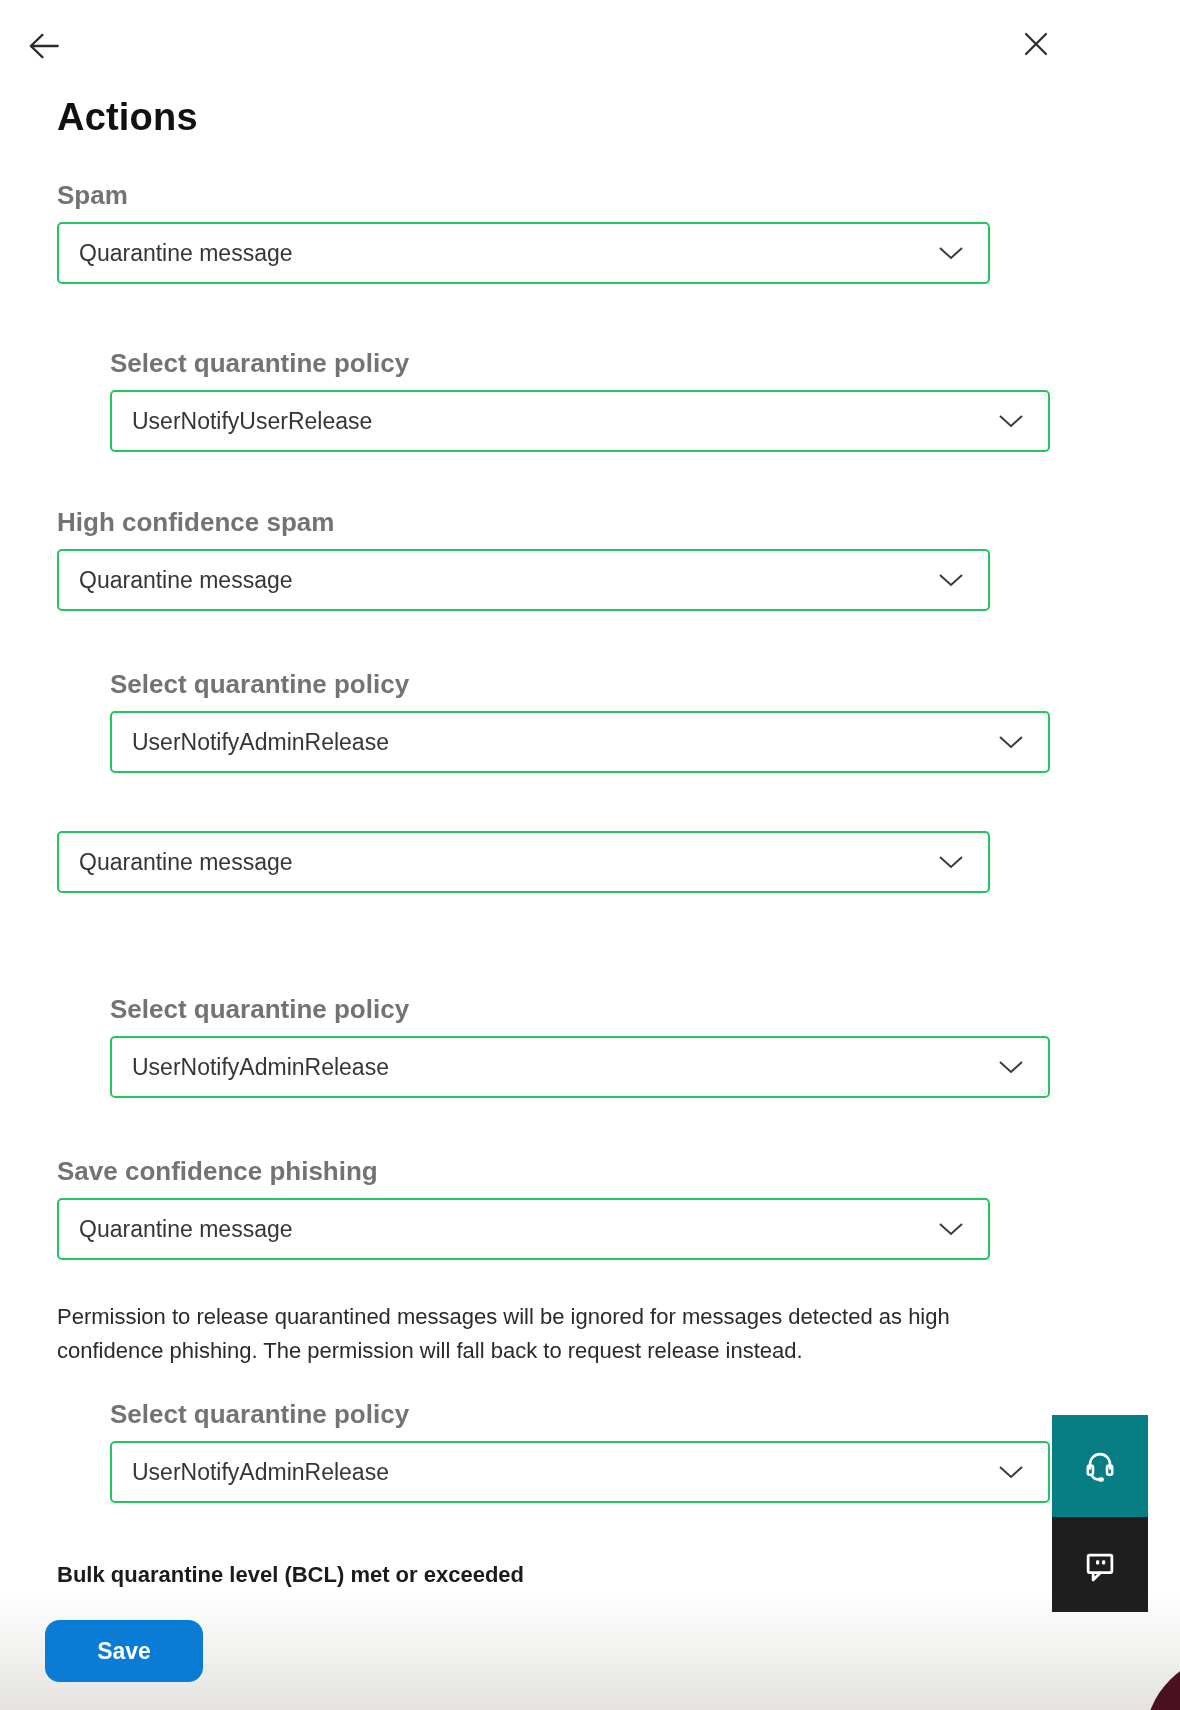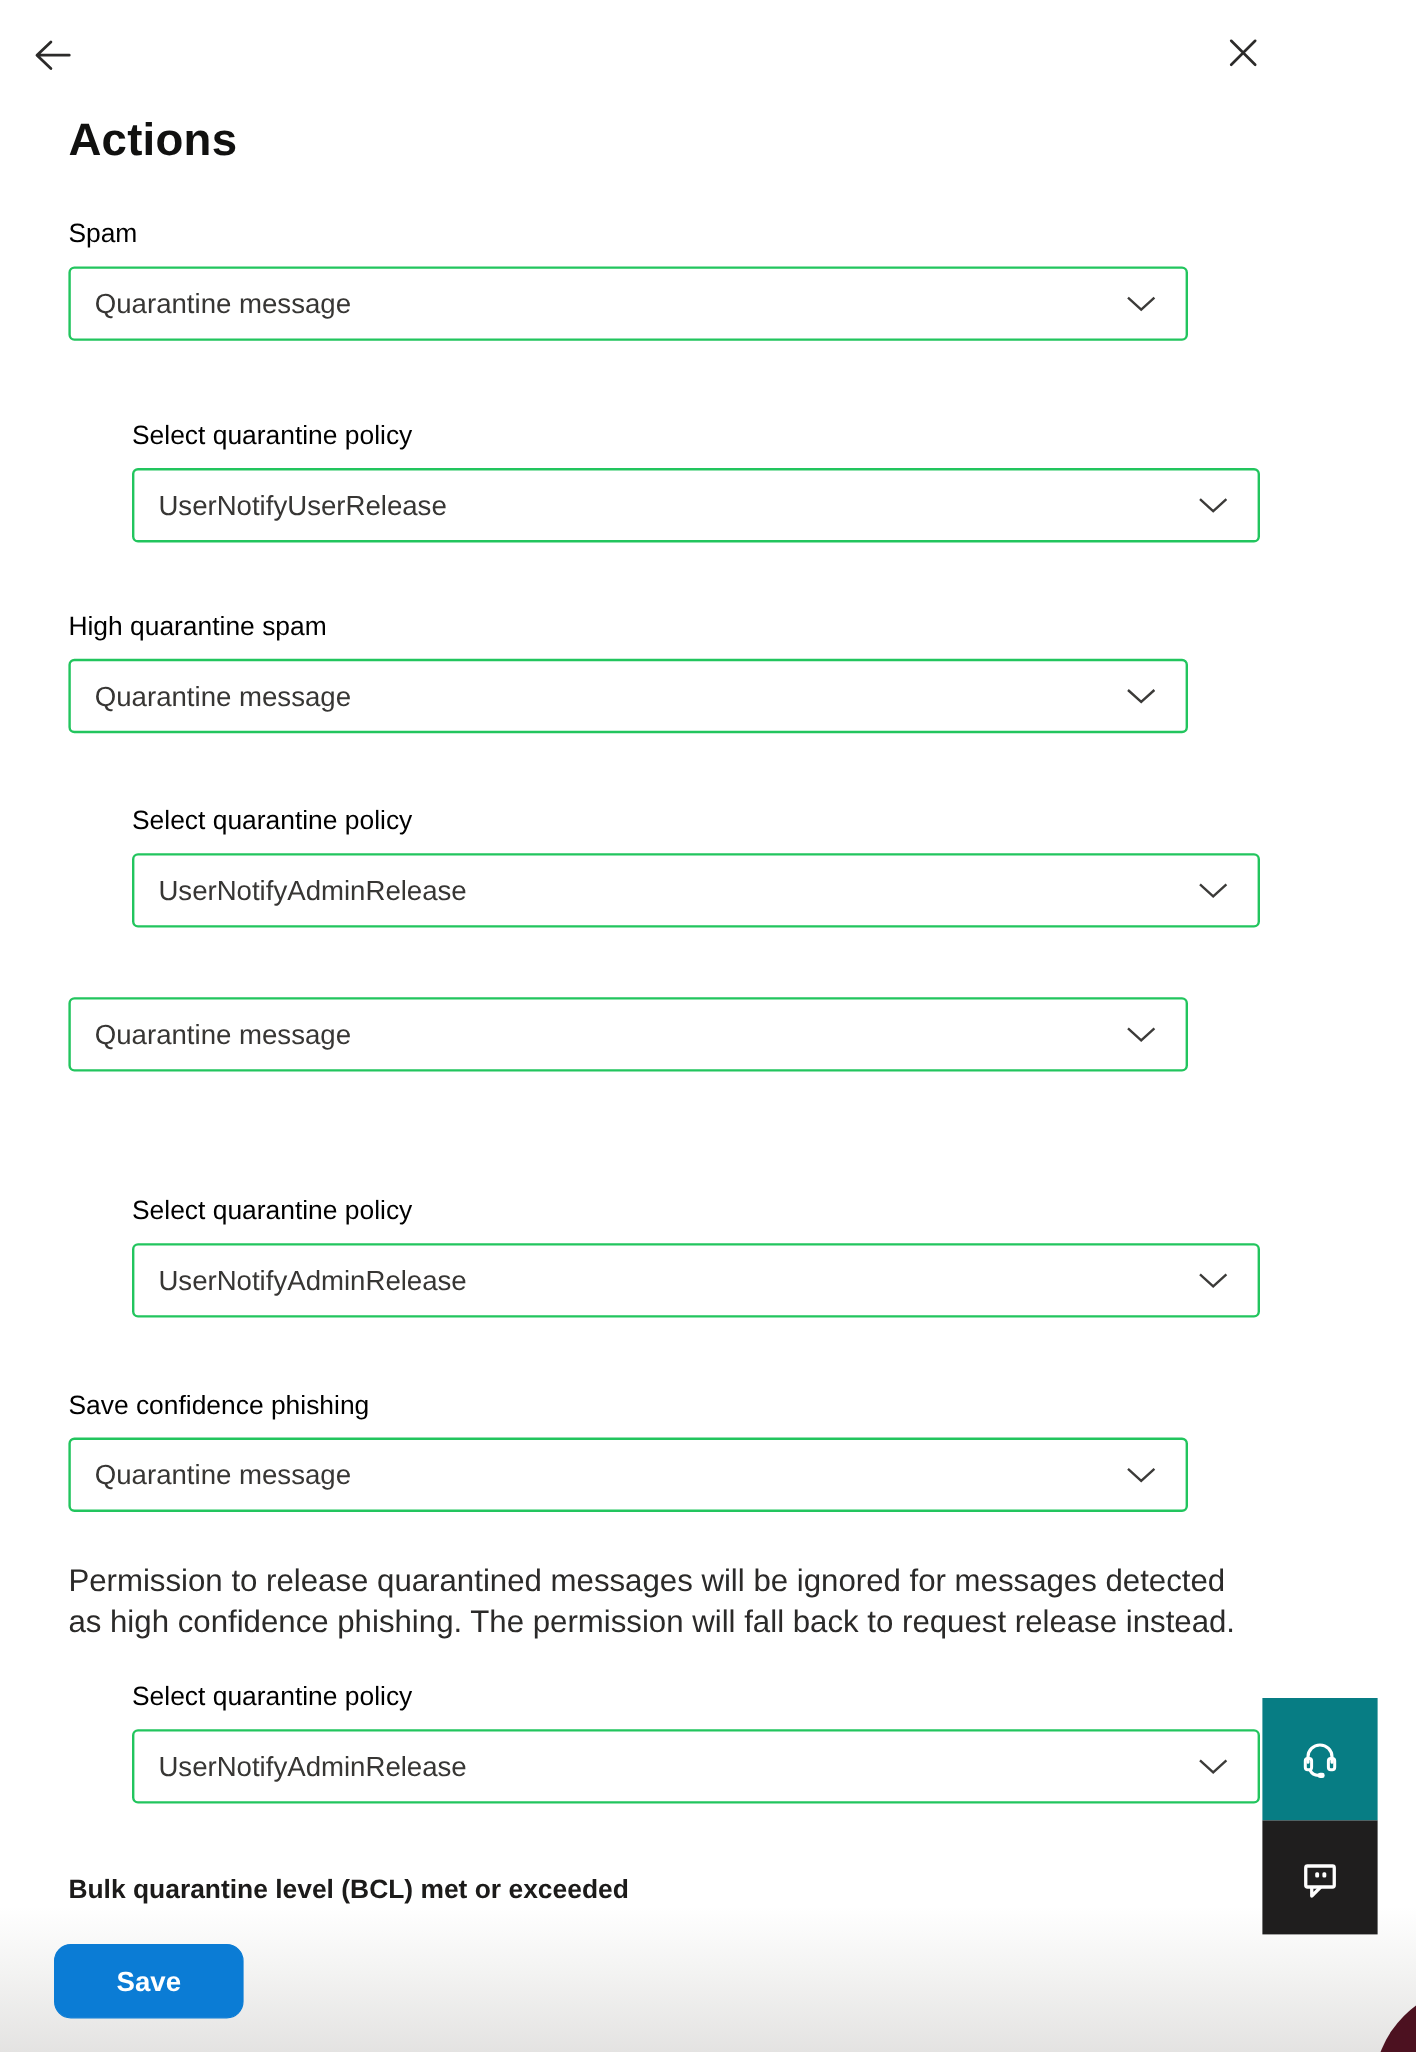--- a/index.html
+++ b/index.html
@@ -3,29 +3,29 @@
 <meta charset="utf-8">
 <style>
   html,body{margin:0;padding:0;background:#ffffff;}
   .canvas{
     position:relative;width:1180px;height:1710px;overflow:hidden;background:#ffffff;
     font-family:"Liberation Sans", sans-serif;color:#1c1b1a;
   }
   .icon-btn{position:absolute;background:transparent;border:none;padding:0;cursor:pointer;line-height:0;}
   .page-title{position:absolute;left:57px;top:96px;font-size:38px;font-weight:700;color:#111110;letter-spacing:.2px;}
   .field{position:absolute;}
-  .field .flabel{font-size:22px;font-weight:400;color:#000000;line-height:26px;margin-bottom:14px;}
+  .field .flabel{font-size:26px;font-weight:700;color:#737373;line-height:26px;margin-bottom:14px;}
   .dropdown{
     position:relative;height:62px;border:2px solid #22c55e;border-radius:5px;background:#fff;
     display:flex;align-items:center;padding:0 56px 0 20px;box-sizing:border-box;cursor:pointer;
   }
   .dropdown .dval{font-size:23px;color:#373634;white-space:nowrap;overflow:hidden;}
   .chev{position:absolute;right:24px;top:50%;transform:translateY(-50%);}
   .note{
-    position:absolute;left:57px;top:1300px;width:988px;font-size:26px;line-height:34px;color:#2b2a29;
+    position:absolute;left:57px;top:1300px;width:988px;font-size:22px;line-height:34px;color:#2b2a29;
   }
   .bulk-heading{position:absolute;left:57px;top:1562px;font-size:22px;font-weight:600;color:#1c1b1a;white-space:nowrap;}
   .footer{
     position:absolute;left:0;top:1589px;width:1180px;height:121px;
     background:linear-gradient(180deg,#ffffff 0%,#f3f3f2 45%,#e4e3e2 100%);
   }
   .btn{
     position:absolute;height:62px;border-radius:14px;font-family:"Liberation Sans",sans-serif;
     font-size:23px;font-weight:600;cursor:pointer;box-sizing:border-box;
   }
@@ -68,21 +68,21 @@
     <div class="flabel">Select quarantine policy</div>
     <div class="dropdown">
       <span class="dval">UserNotifyUserRelease</span>
       <svg class="chev" width="26" height="14" viewBox="0 0 26 14">
           <path d="M2 2 L13 12 L24 2" fill="none" stroke="#3c3b39" stroke-width="2"></path>
         </svg>
     </div>
   </div>
 
   <div class="field" style="left:57px;top:509px;width:933px;">
-    <div class="flabel">High quarantine spam</div>
+    <div class="flabel">High confidence spam</div>
     <div class="dropdown">
       <span class="dval">Quarantine message</span>
       <svg class="chev" width="26" height="14" viewBox="0 0 26 14">
           <path d="M2 2 L13 12 L24 2" fill="none" stroke="#3c3b39" stroke-width="2"></path>
         </svg>
     </div>
   </div>
 
   <div class="field" style="left:110px;top:671px;width:940px;">
     <div class="flabel">Select quarantine policy</div>

